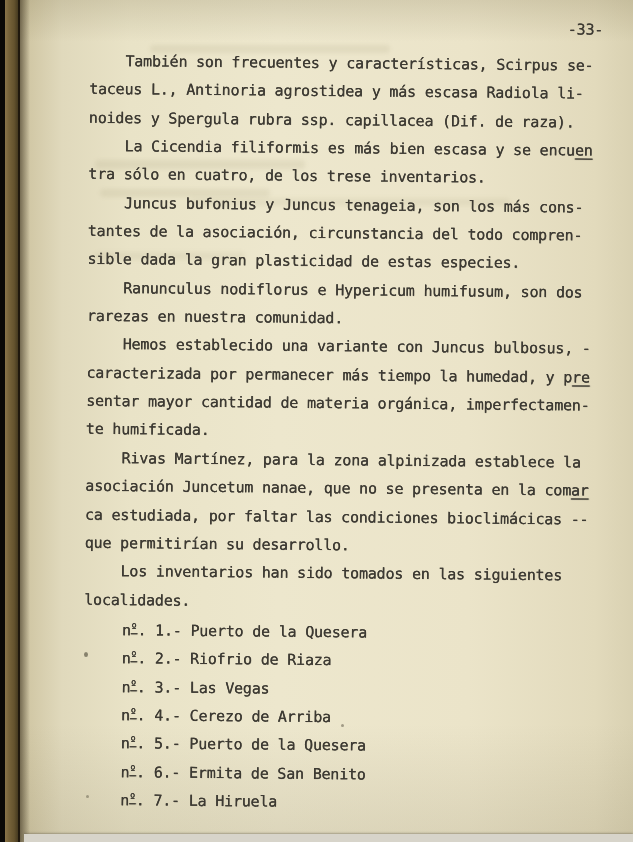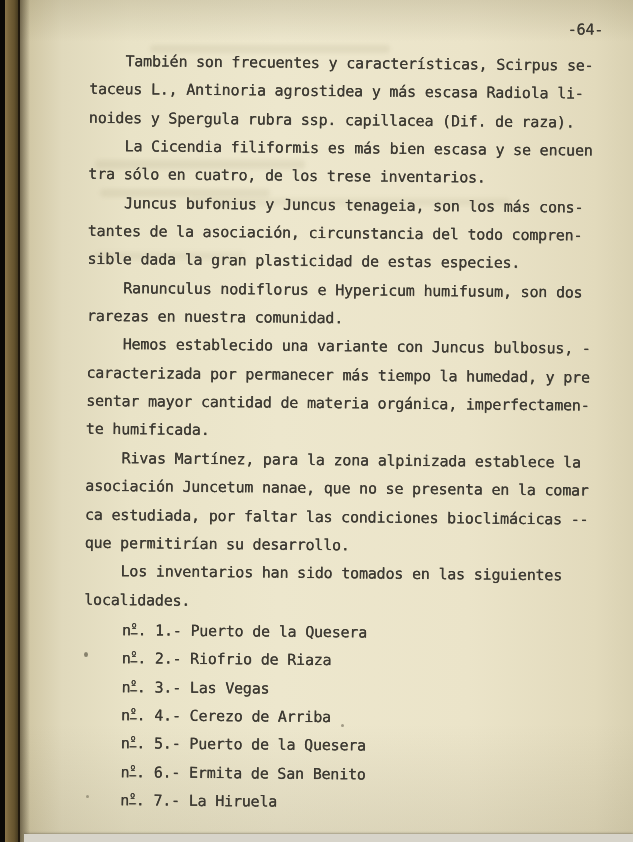--- a/index.html
+++ b/index.html
@@ -36,21 +36,21 @@
     transform:rotate(.55deg);transform-origin:50% 50%;
     color:#3d3a33;
     font-size:15px;letter-spacing:-.2px;
     text-shadow:0 0 .6px rgba(58,55,48,.9), .3px .3px 0 rgba(58,55,48,.28);
   }
   .pagenum{position:absolute;top:18px;left:564px;}
   .flow{position:absolute;top:49px;left:86px;width:528px;}
   .line{height:28.35px;line-height:28.35px;white-space:pre;}
   .indent{padding-left:36px;}
   .list{padding-left:38px;}
-  .u{text-underline-offset:3px;}
+  .u{text-decoration:underline;text-underline-offset:3px;}
   .ord{
     display:inline-block;font-size:11px;letter-spacing:0;
     vertical-align:4px;text-decoration:underline;text-underline-offset:2px;
   }
   
   .ghost{position:absolute;background:#948c66;opacity:.13;border-radius:4px;filter:blur(2px);}
   .g1{left:150px;top:45px;width:240px;height:8px;}
   .g2{left:95px;top:160px;width:210px;height:9px;}
   .g3{left:100px;top:189px;width:170px;height:8px;}
   .g4{left:190px;top:198px;width:320px;height:8px;opacity:.10;}
@@ -76,21 +76,21 @@
   <div class="ghost g3"></div>
   <div class="ghost g4"></div>
   <div class="ghost g5"></div>
 
   <div class="speck s1"></div>
   <div class="speck s2"></div>
   <div class="speck s3"></div>
 
   <div class="type-layer">
 
-    <div class="pagenum">-64-</div>
+    <div class="pagenum">-33-</div>
 
     <div class="flow">
 
       <div class="para">
         <div class="line indent"><span>También son frecuentes y características, Scirpus se-</span><span class="u"></span></div>
         <div class="line"><span>taceus L., Antinoria agrostidea y más escasa Radiola li-</span><span class="u"></span></div>
         <div class="line"><span>noides y Spergula rubra ssp. capillacea (Dif. de raza).</span><span class="u"></span></div>
       </div>
 
       <div class="para">

